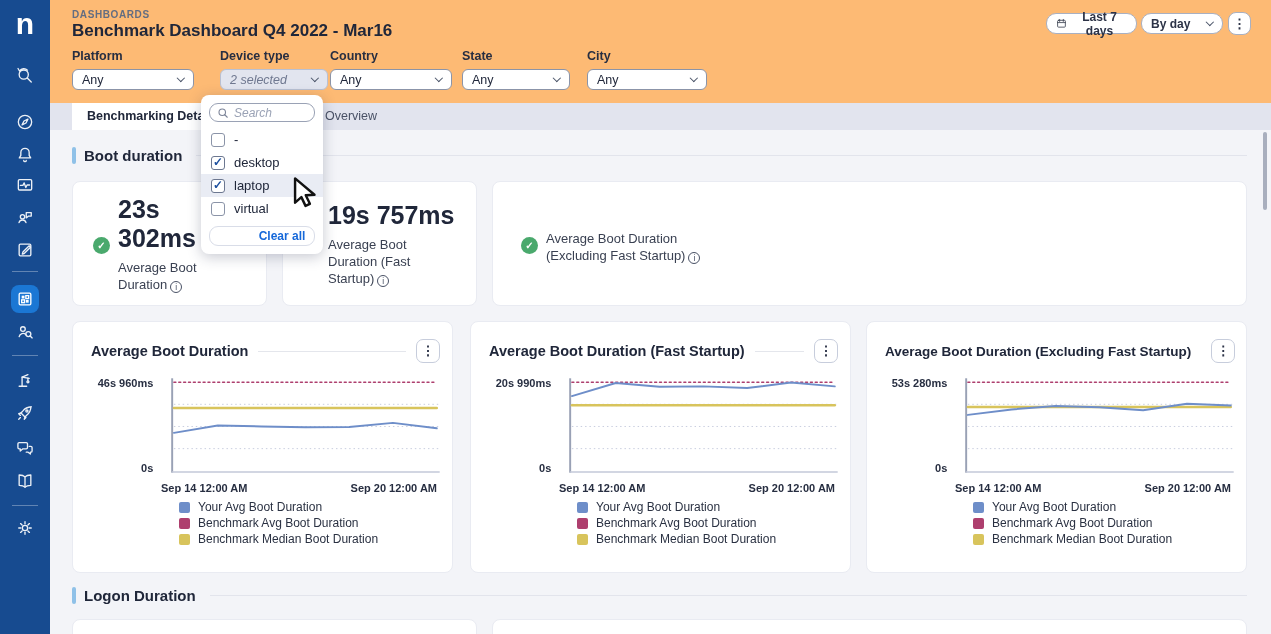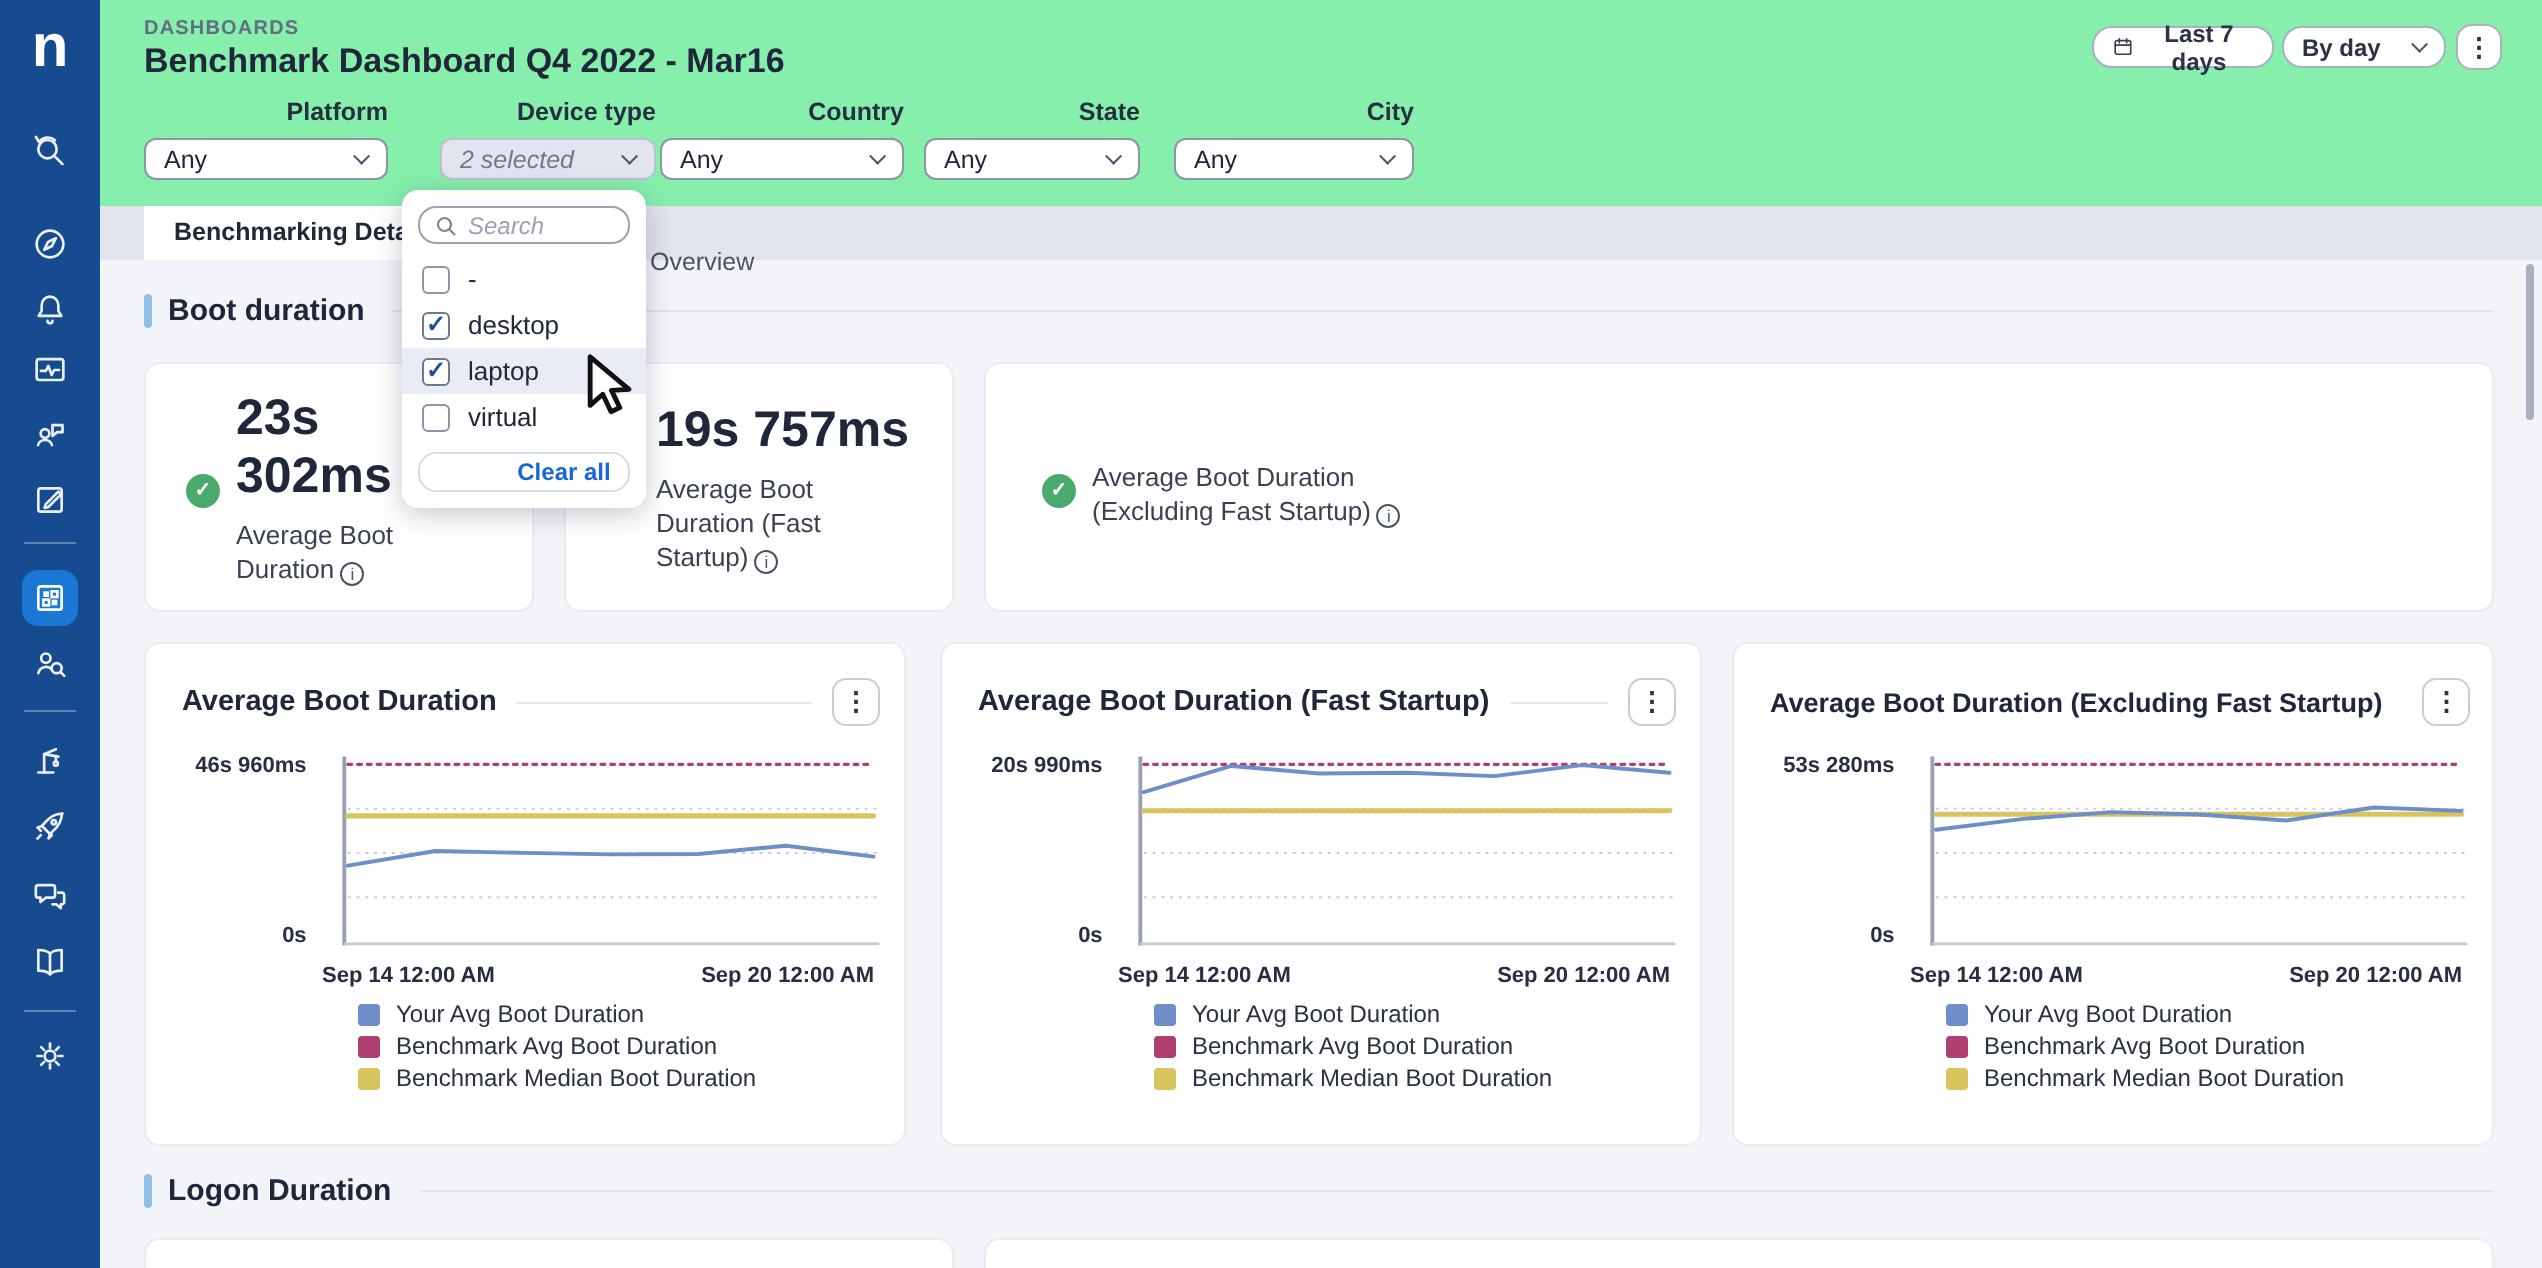--- a/index.html
+++ b/index.html
@@ -10,37 +10,37 @@
   
   .sidebar { position:absolute; left:0; top:0; width:50px; height:634px; background:#174b90; z-index:5; }
   .logo { position:absolute; left:0; top:6px; width:50px; height:36px; color:#fff; font-size:30px; font-weight:bold; text-align:center; line-height:36px; }
   .nav-ic { position:absolute; left:15px; width:20px; height:20px; opacity:.92; }
   .nav-ic svg { width:20px; height:20px; display:block; }
   .active-tile { position:absolute; left:11px; top:285px; width:28px; height:28px; background:#1b77d4; border-radius:8px; }
   .active-tile svg { position:absolute; left:4px; top:4px; width:20px; height:20px; }
   .side-div { position:absolute; left:12px; width:26px; height:1px; background:rgba(255,255,255,.32); }
 
   
-  .header { position:absolute; left:50px; top:0; width:1221px; height:103px; background:#86efac; }
+  .header { position:absolute; left:50px; top:0; width:1221px; height:103px; background:#fdba74; }
   .breadcrumb { position:absolute; left:22px; top:9px; font-size:10px; font-weight:bold; letter-spacing:.6px; color:#636d81; }
   .page-title { position:absolute; left:22px; top:21px; font-size:17px; font-weight:bold; color:#20273a; }
   .hbtn { position:absolute; top:13px; height:21px; border:1px solid #a8b0c2; border-radius:10px; background:#fff; display:flex; align-items:center; gap:5px; padding:0 9px; font-size:12px; font-weight:bold; color:#2c3347; }
   .chev { display:inline-block; border:solid #4a5468; border-width:0 1.5px 1.5px 0; padding:2.3px; transform:rotate(45deg); margin-top:-3px; }
   .kebab-btn { position:absolute; top:12px; width:23px; height:23px; border:1px solid #a8b0c2; border-radius:8px; background:#fff; text-align:center; line-height:21px; font-size:13px; font-weight:bold; color:#2c3347; }
 
   
-  .filter-group { position:absolute; top:49px;text-align:right; }
+  .filter-group { position:absolute; top:49px; }
   .filter-label { font-size:12.5px; font-weight:bold; color:#272e41; margin-bottom:6px; }
   .select { height:21px; border:1px solid #8b94a8; border-radius:6px; background:#fff; display:flex; align-items:center; justify-content:space-between; padding:0 9px; font-size:12.5px; color:#20273a; }
   .select.muted { background:#e2e5ef; border-color:#b9c0d2; color:#6f7890; font-style:italic; }
 
   
   .tabbar { position:absolute; left:50px; top:103px; width:1221px; height:27px; background:#e2e4ee; }
   .tab-active { position:absolute; left:22px; top:0; height:27px; background:#ffffff; padding:0 15px; line-height:27px; font-size:12.5px; font-weight:bold; color:#20273a; }
-  .tab-plain { position:absolute; left:275px; top:15px; height:27px; line-height:27px; font-size:12.5px; color:#4a5266; }
+  .tab-plain { position:absolute; left:275px; top:0; height:27px; line-height:27px; font-size:12.5px; color:#4a5266; }
 
   
   .section-head { position:absolute; display:flex; align-items:center; width:1175px; }
   .accent { width:4px; height:17px; background:#8fc1e8; border-radius:2px; margin-right:8px; }
   .section-title { font-size:15px; font-weight:bold; color:#20273a; white-space:nowrap; }
   .section-rule { flex:1; height:1px; background:#e2e4ec; margin-left:14px; }
 
   .card { position:absolute; background:#fff; border:1px solid #e9ebf2; border-radius:8px; }
 
   

